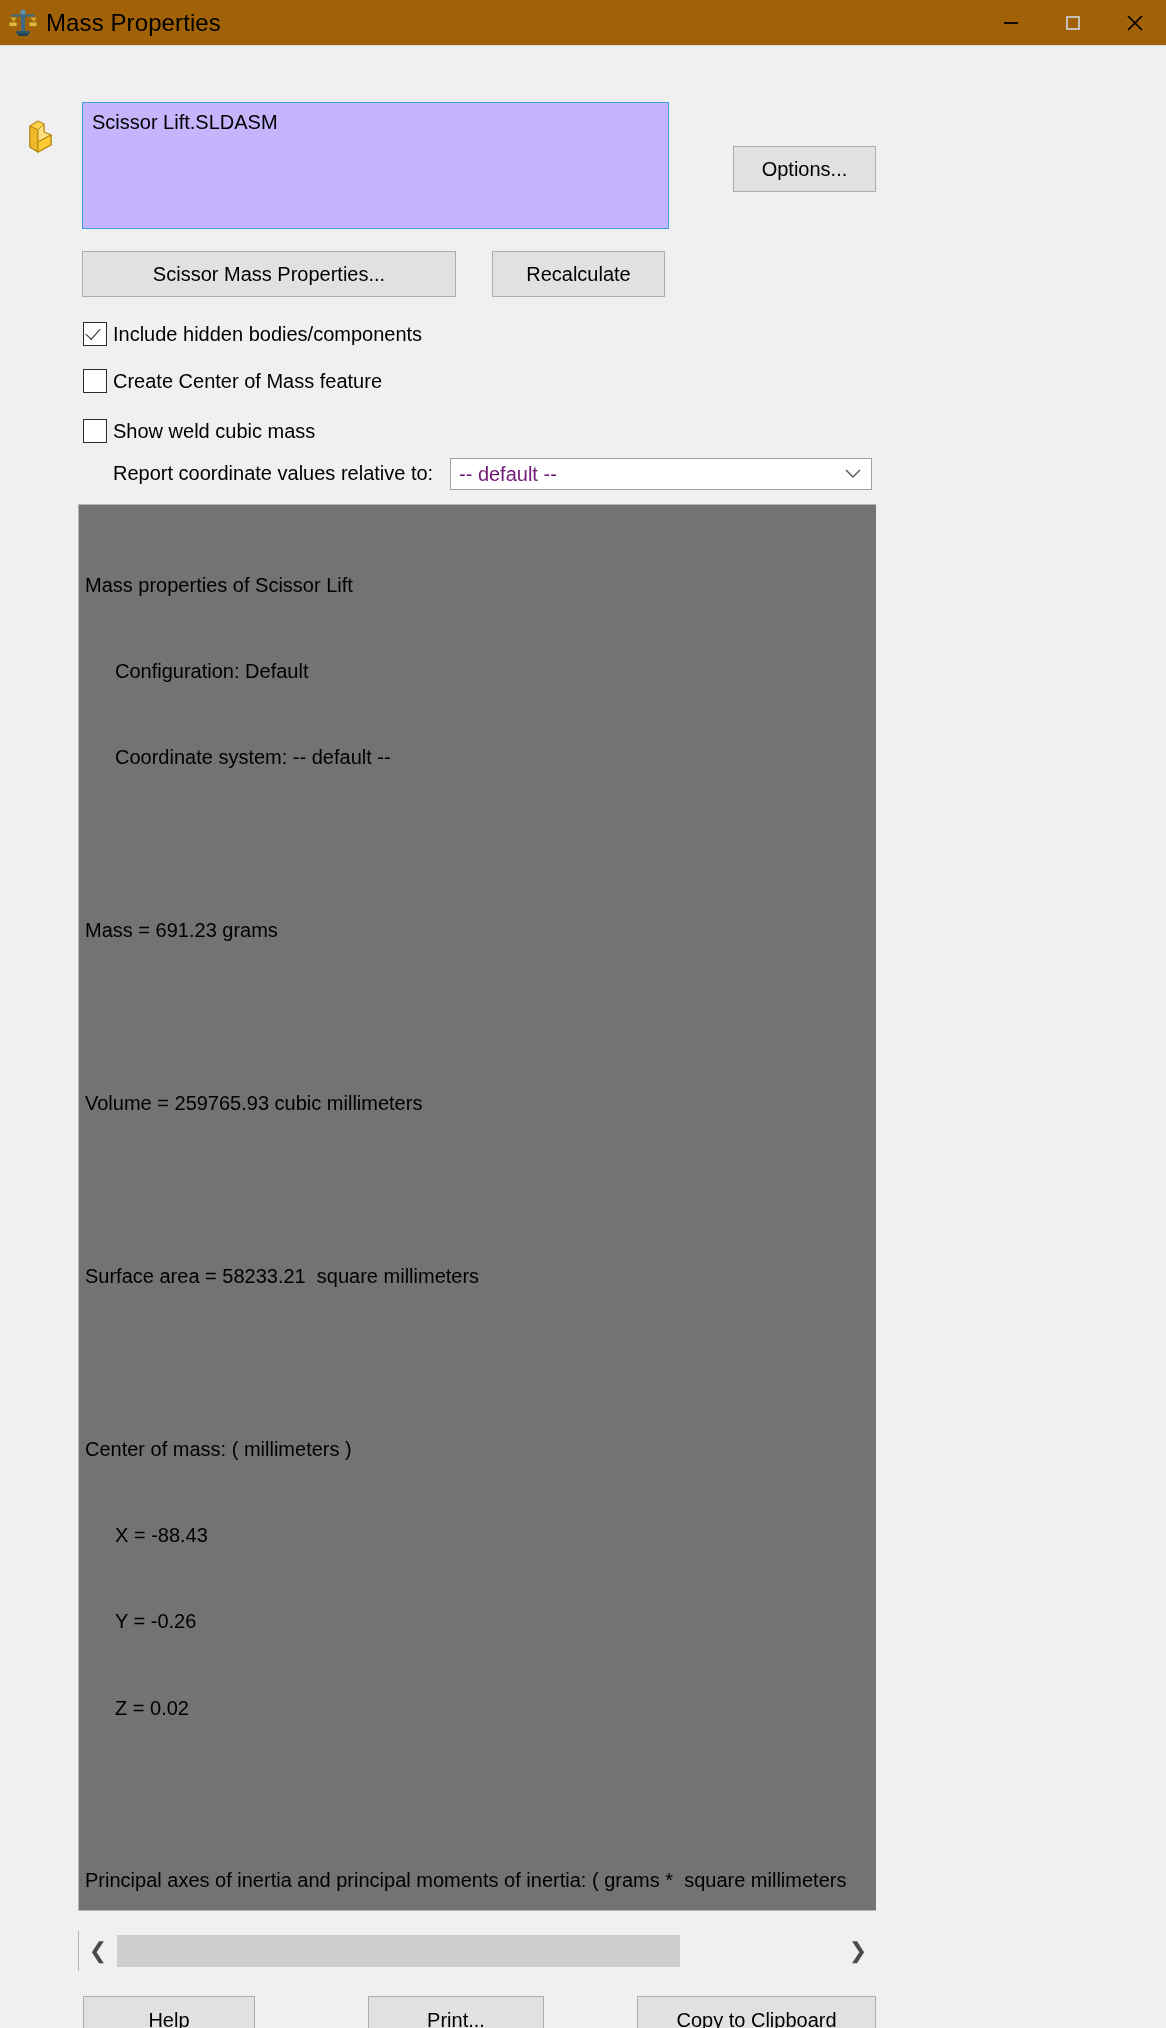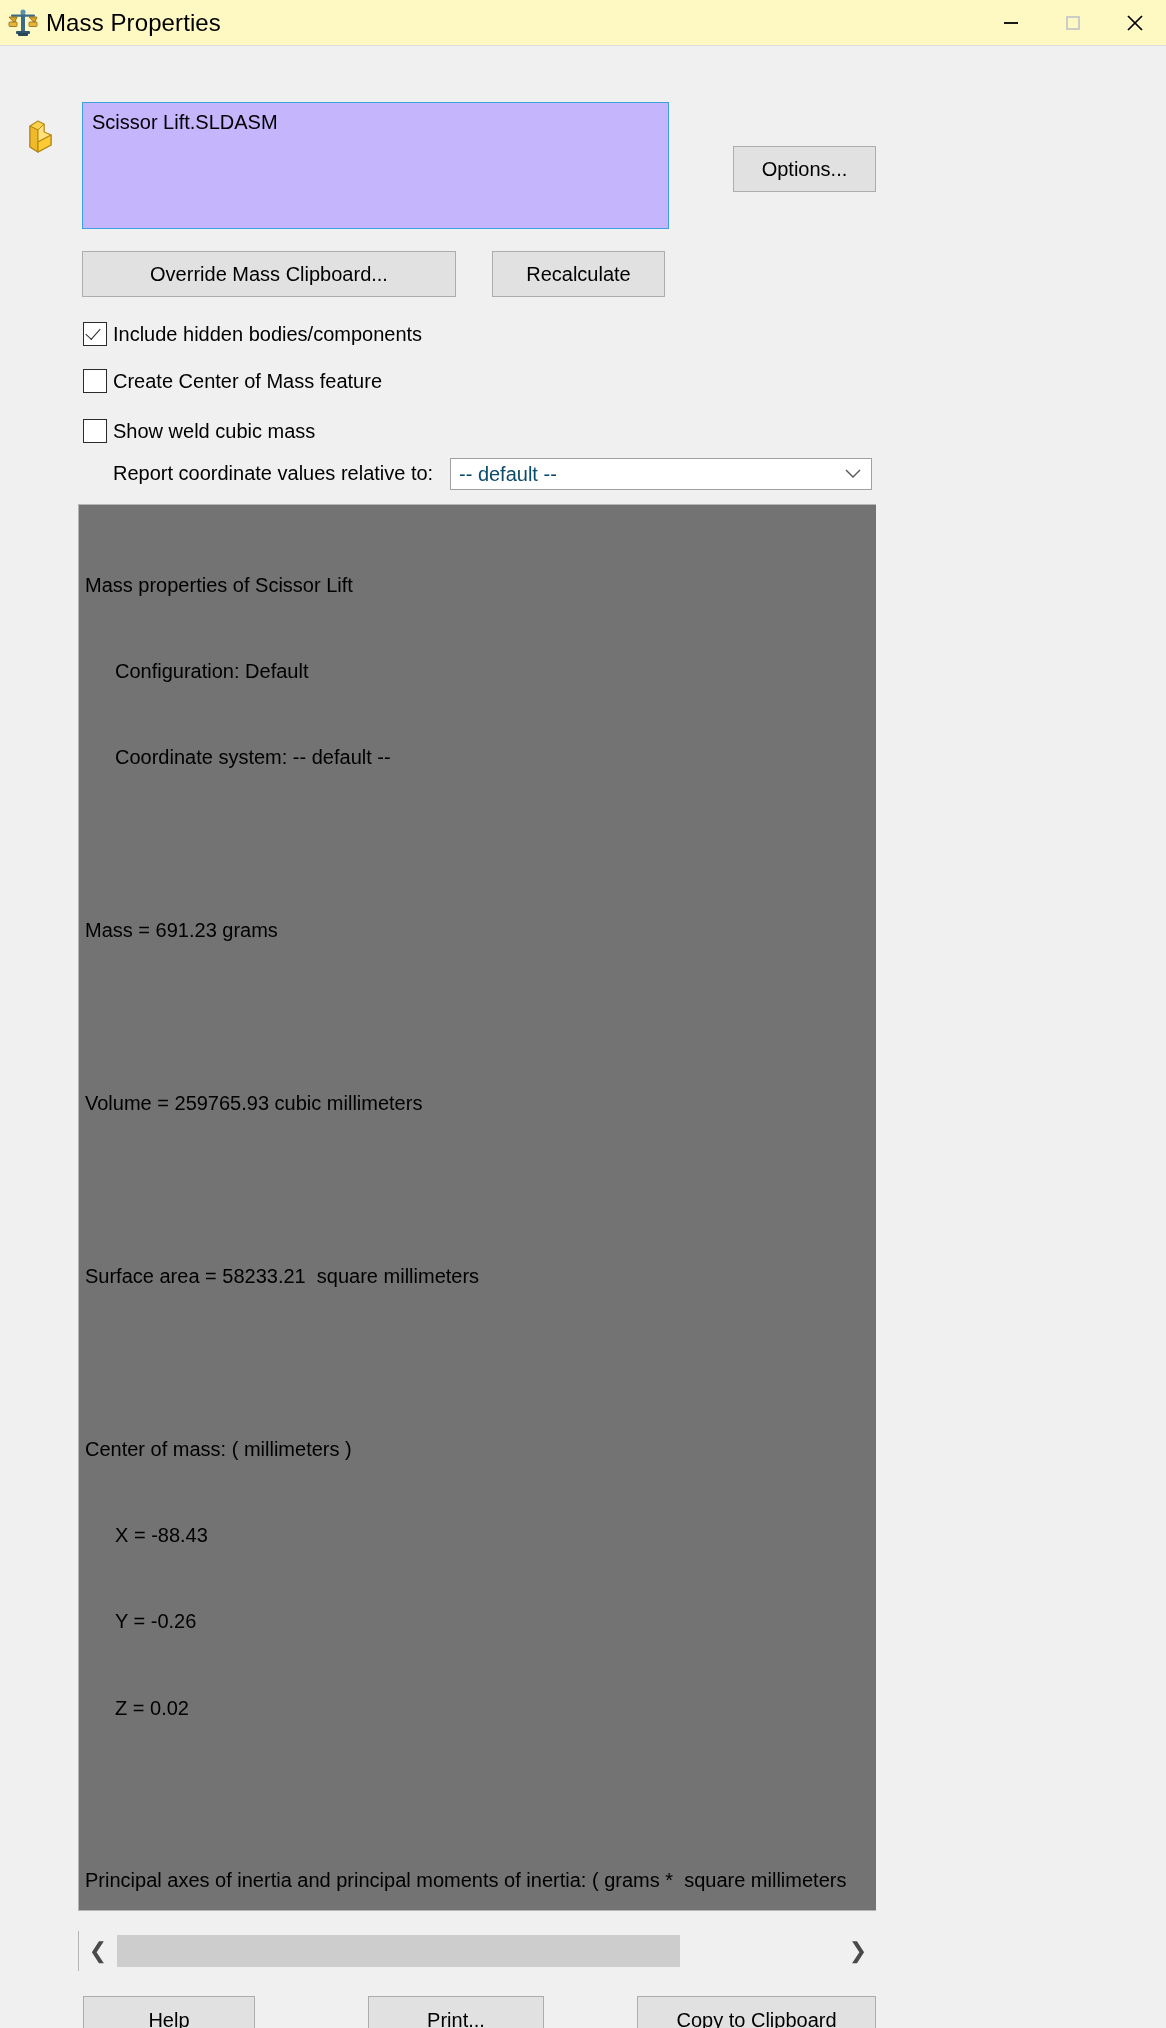--- a/index.html
+++ b/index.html
@@ -12,21 +12,21 @@
     height: 2028px;
     font-family: "Liberation Sans", sans-serif;
     color: #000000;
     overflow: hidden;
   }
 
   
   .titlebar {
     position: relative;
     height: 45px;
-    background: #fef9c3;
+    background: #a16207;
     border-bottom: 1px solid #dcdcdc;
     display: flex;
     align-items: center;
   }
   .title-icon {
     width: 30px;
     height: 30px;
     margin-left: 8px;
     margin-right: 8px;
     flex: 0 0 auto;
@@ -149,21 +149,21 @@
     top: 412px;
     width: 422px;
     height: 32px;
     background: #ffffff;
     border: 1px solid #a0a0a0;
     box-sizing: border-box;
     display: flex;
     align-items: center;
     padding: 0 8px;
     font-size: 20px;
-    color: #0c4a6e;
+    color: #701a75;
   }
   .dropdown .dd-value { flex: 1 1 auto; }
   .dropdown .dd-arrow {
     flex: 0 0 auto;
     width: 20px;
     display: flex;
     align-items: center;
     justify-content: center;
   }
 
@@ -280,21 +280,21 @@
       <path d="M14 16 L20 10 L20 18 L27 21 L14 28 Z" fill="#ffe07a" stroke="#b58a15" stroke-width="1" stroke-linejoin="round"></path>
       <path d="M14 28 L27 21 L27 31 L14 38 Z" fill="#ffcb33" stroke="#b58a15" stroke-width="1.2" stroke-linejoin="round"></path>
     </svg>
   </span>
 
   <div class="sel-box">
     <div>Scissor Lift.SLDASM</div>
   </div>
 
   <button class="btn" id="options-button">Options...</button>
-  <button class="btn" id="override-button">Override Mass Clipboard...</button>
+  <button class="btn" id="override-button">Scissor Mass Properties...</button>
   <button class="btn" id="recalculate-button">Recalculate</button>
 
   <label class="chk-row" id="chk-hidden">
     <span class="chk-box checked"></span>
     <span>Include hidden bodies/components</span>
   </label>
   <label class="chk-row" id="chk-com">
     <span class="chk-box"></span>
     <span>Create Center of Mass feature</span>
   </label>

